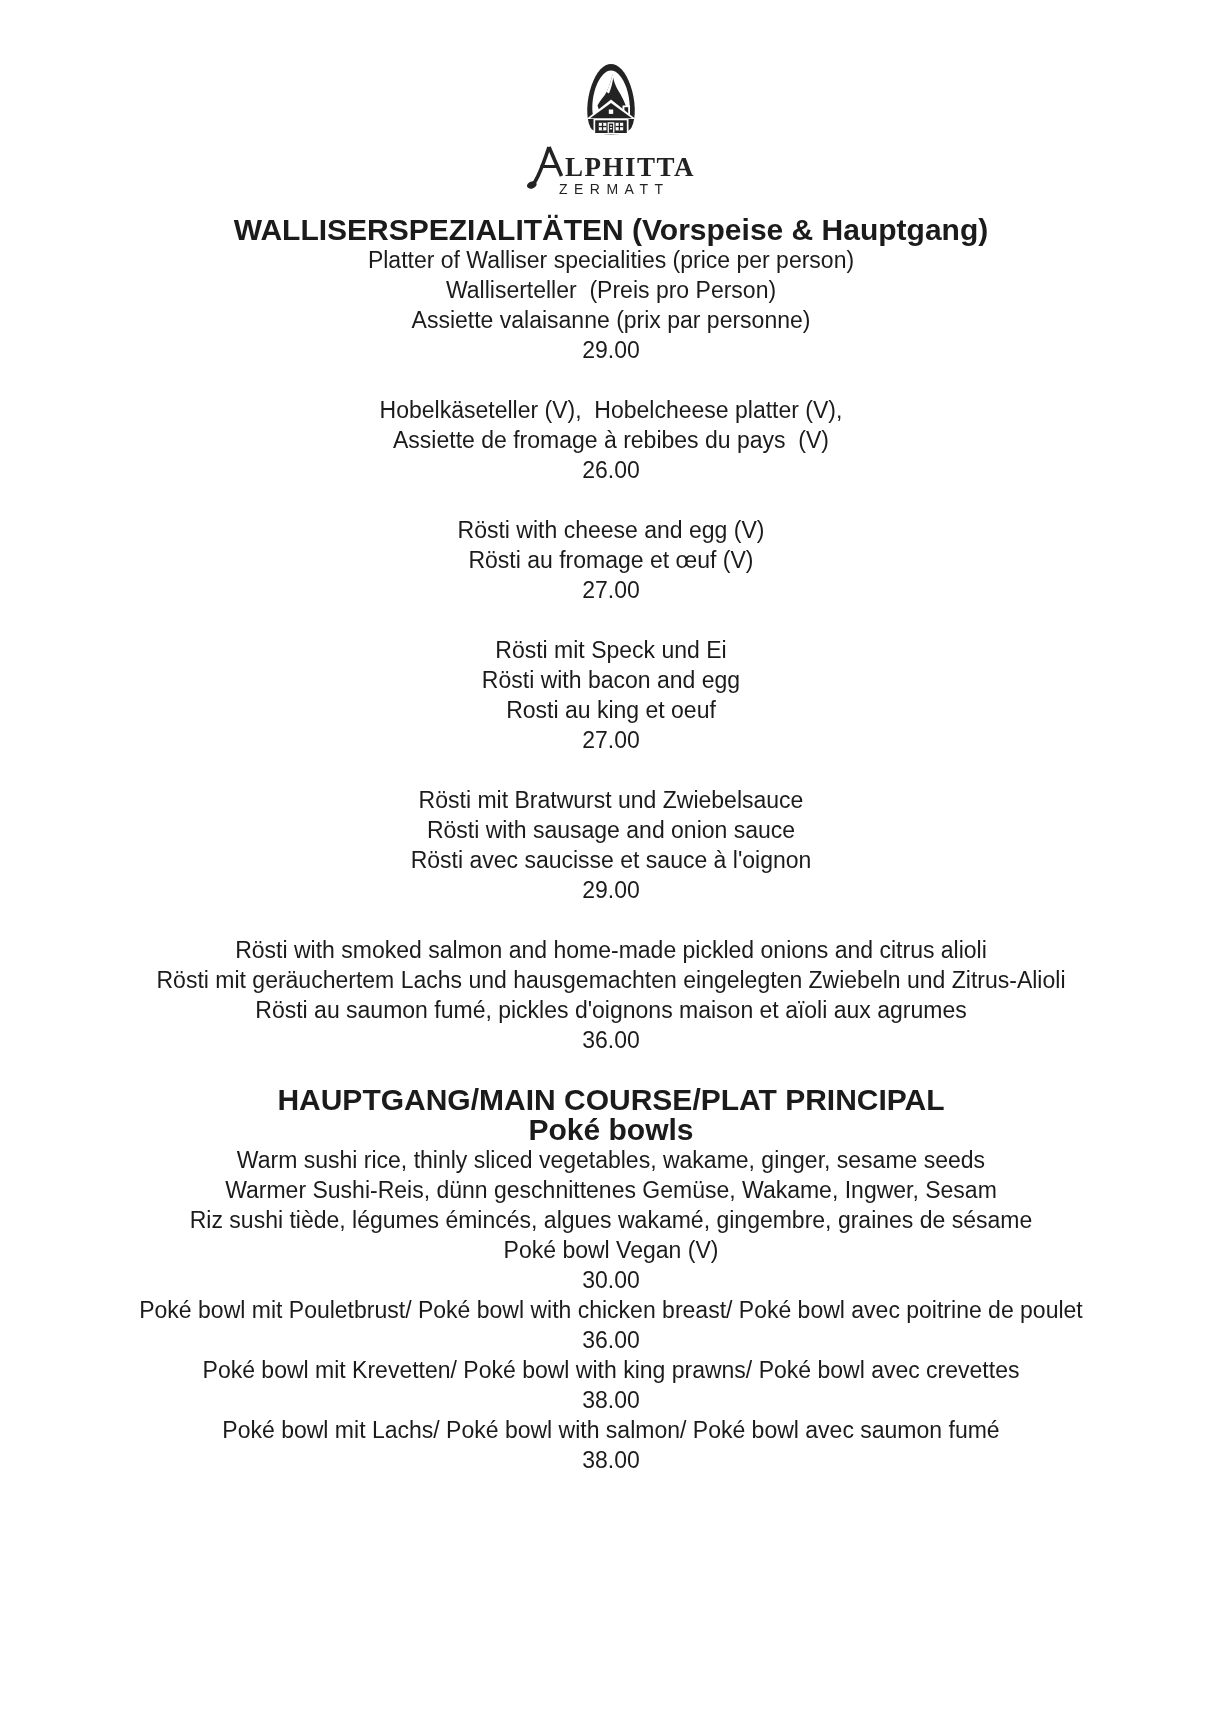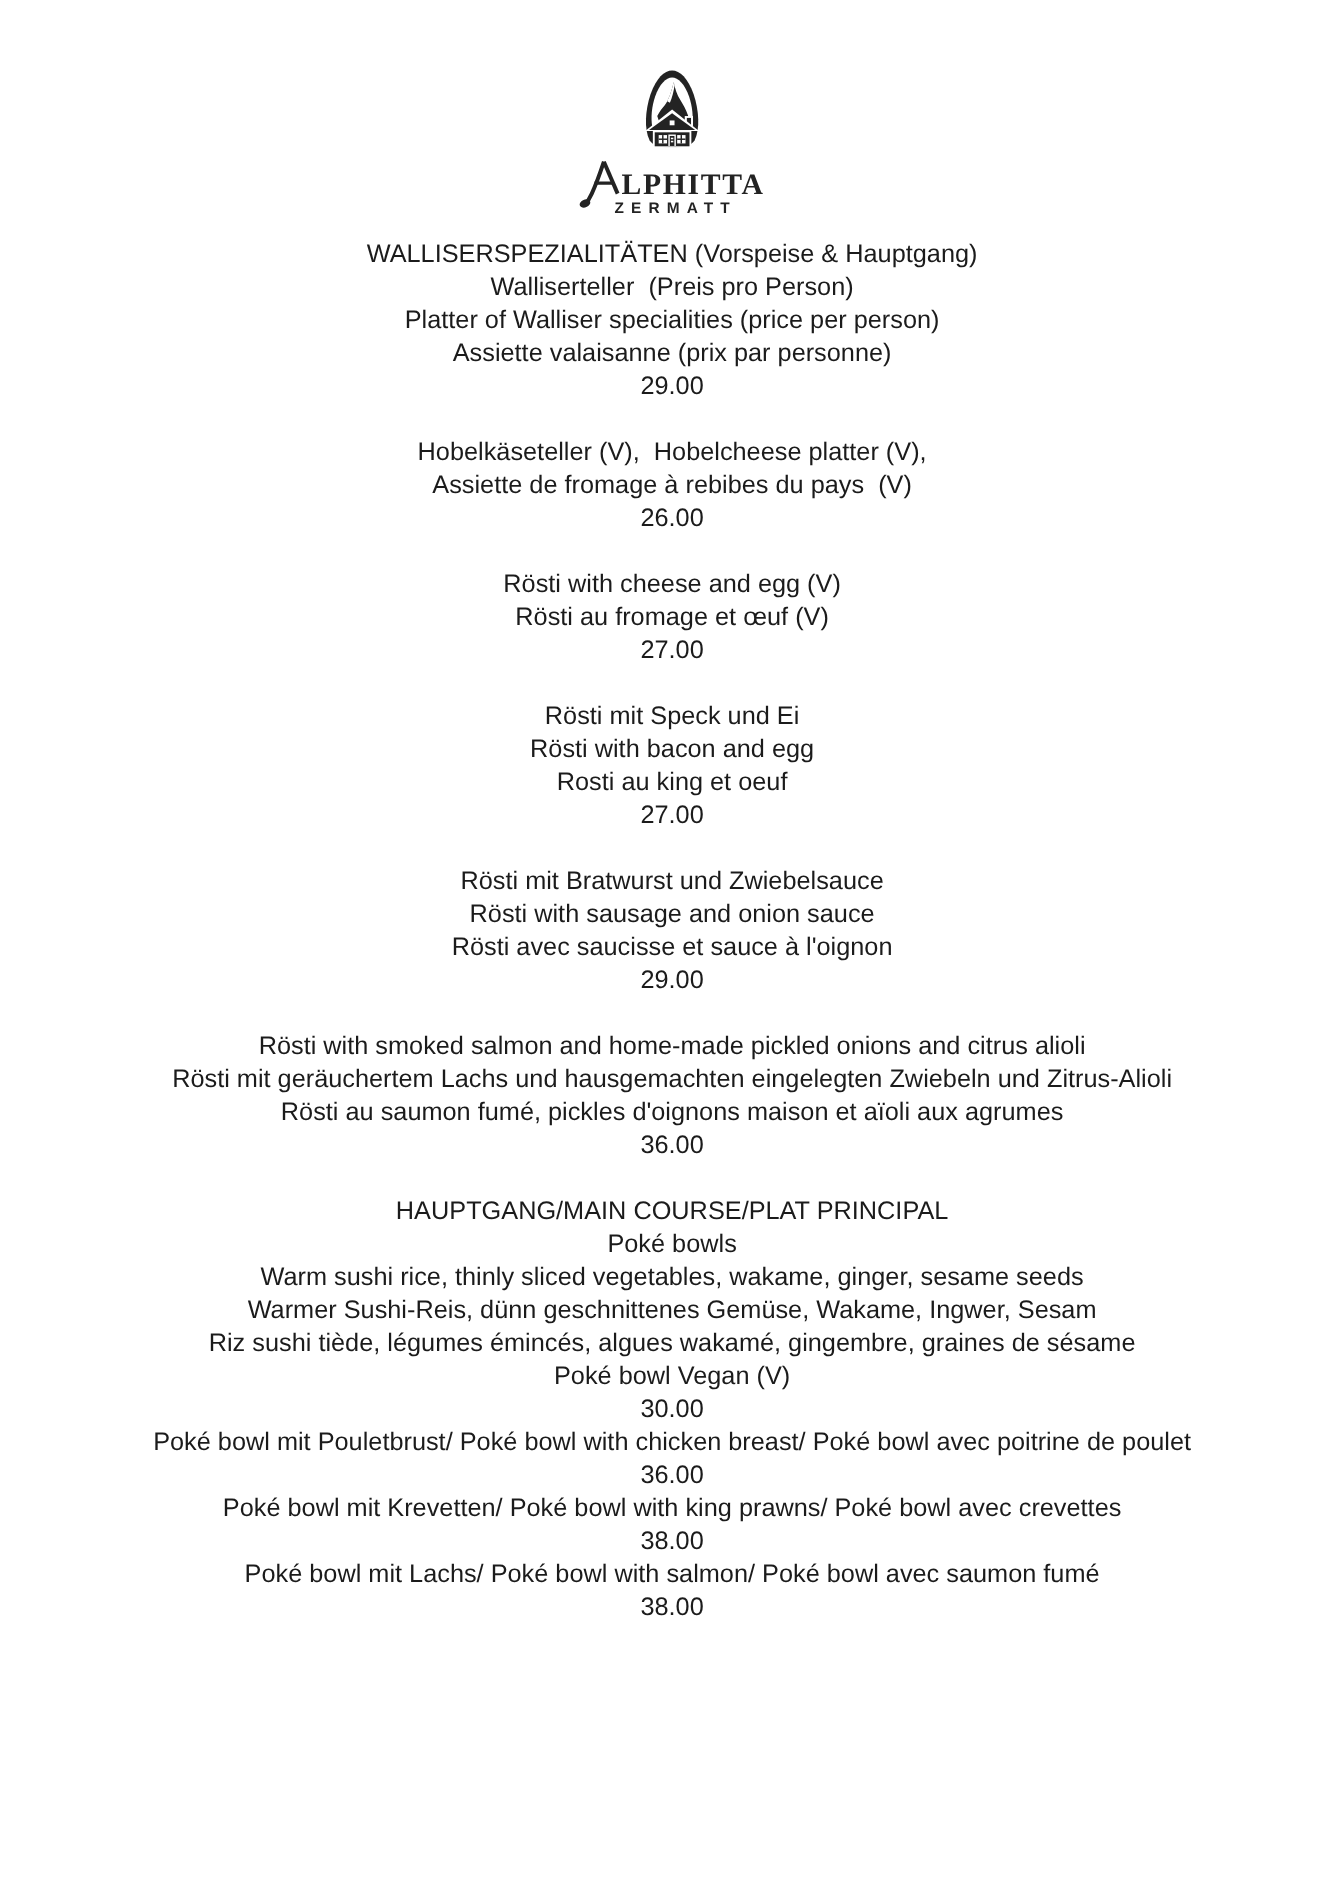--- a/index.html
+++ b/index.html
@@ -12,28 +12,28 @@
     font-family:"Liberation Sans","DejaVu Sans",sans-serif;
     font-size:23px;line-height:30px;
     color:#1b1b1b;
     overflow:hidden;
   }
   
   .logo{padding-top:62px;text-align:center;}
   .emblem{display:block;margin:0 auto;}
   .wordmark{display:flex;justify-content:center;align-items:flex-start;margin-top:0;}
   .zermatt{
-    font-size:14px;line-height:16px;font-weight:700;
+    font-size:14px;line-height:16px;font-weight:400;
     letter-spacing:6.5px;text-indent:6.5px;
     color:#232323;margin-top:-9px;
   }
   
   .menu{margin-top:18px;text-align:center;}
   .menu-section{margin:0;}
-  .heading{font-weight:normal;font-size:23px;line-height:30px;margin:0;white-space:pre-wrap;}
+  .heading{font-weight:bold;font-size:30px;line-height:30px;margin:0;white-space:pre-wrap;}
   .line{margin:0;white-space:pre-wrap;}
   .menu-section.spaced .item{margin-bottom:30px;}
   .menu-section.compact .item{margin-bottom:0;}
 </style>
 </head>
 <body>
 
 <div class="page">
 
   <header class="logo">
@@ -75,22 +75,22 @@
     </div>
 
     <div class="zermatt">ZERMATT</div>
   </header>
 
   <main class="menu">
 
   <section class="menu-section spaced">
         <h2 class="heading">WALLISERSPEZIALITÄTEN (Vorspeise &amp; Hauptgang)</h2>
         <div class="item">
+          <p class="line">Platter of Walliser specialities (price per person)</p>
           <p class="line">Walliserteller  (Preis pro Person)</p>
-          <p class="line">Platter of Walliser specialities (price per person)</p>
           <p class="line">Assiette valaisanne (prix par personne)</p>
           <p class="line price">29.00</p>
         </div>
         <div class="item">
           <p class="line">Hobelkäseteller (V),  Hobelcheese platter (V),</p>
           <p class="line">Assiette de fromage à rebibes du pays  (V)</p>
           <p class="line price">26.00</p>
         </div>
         <div class="item">
           <p class="line">Rösti with cheese and egg (V)</p>

